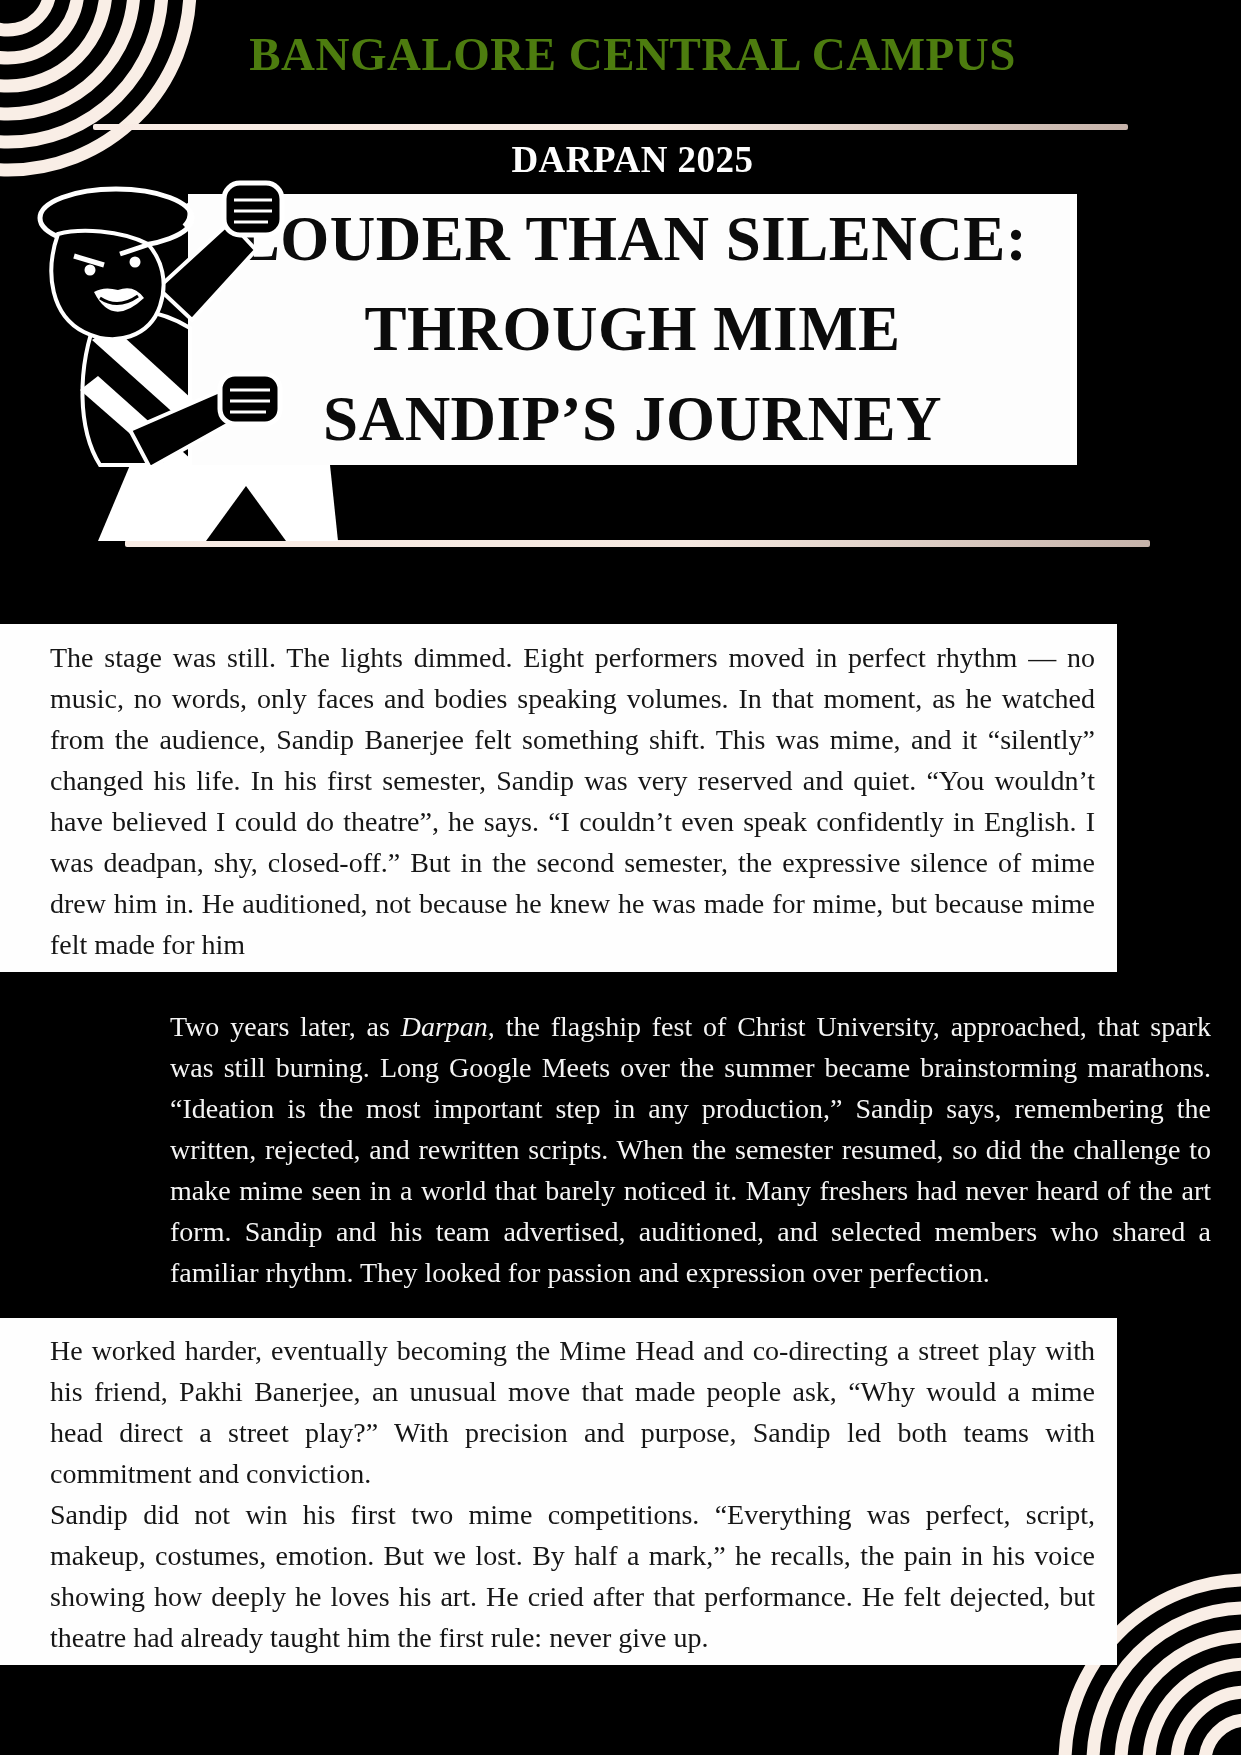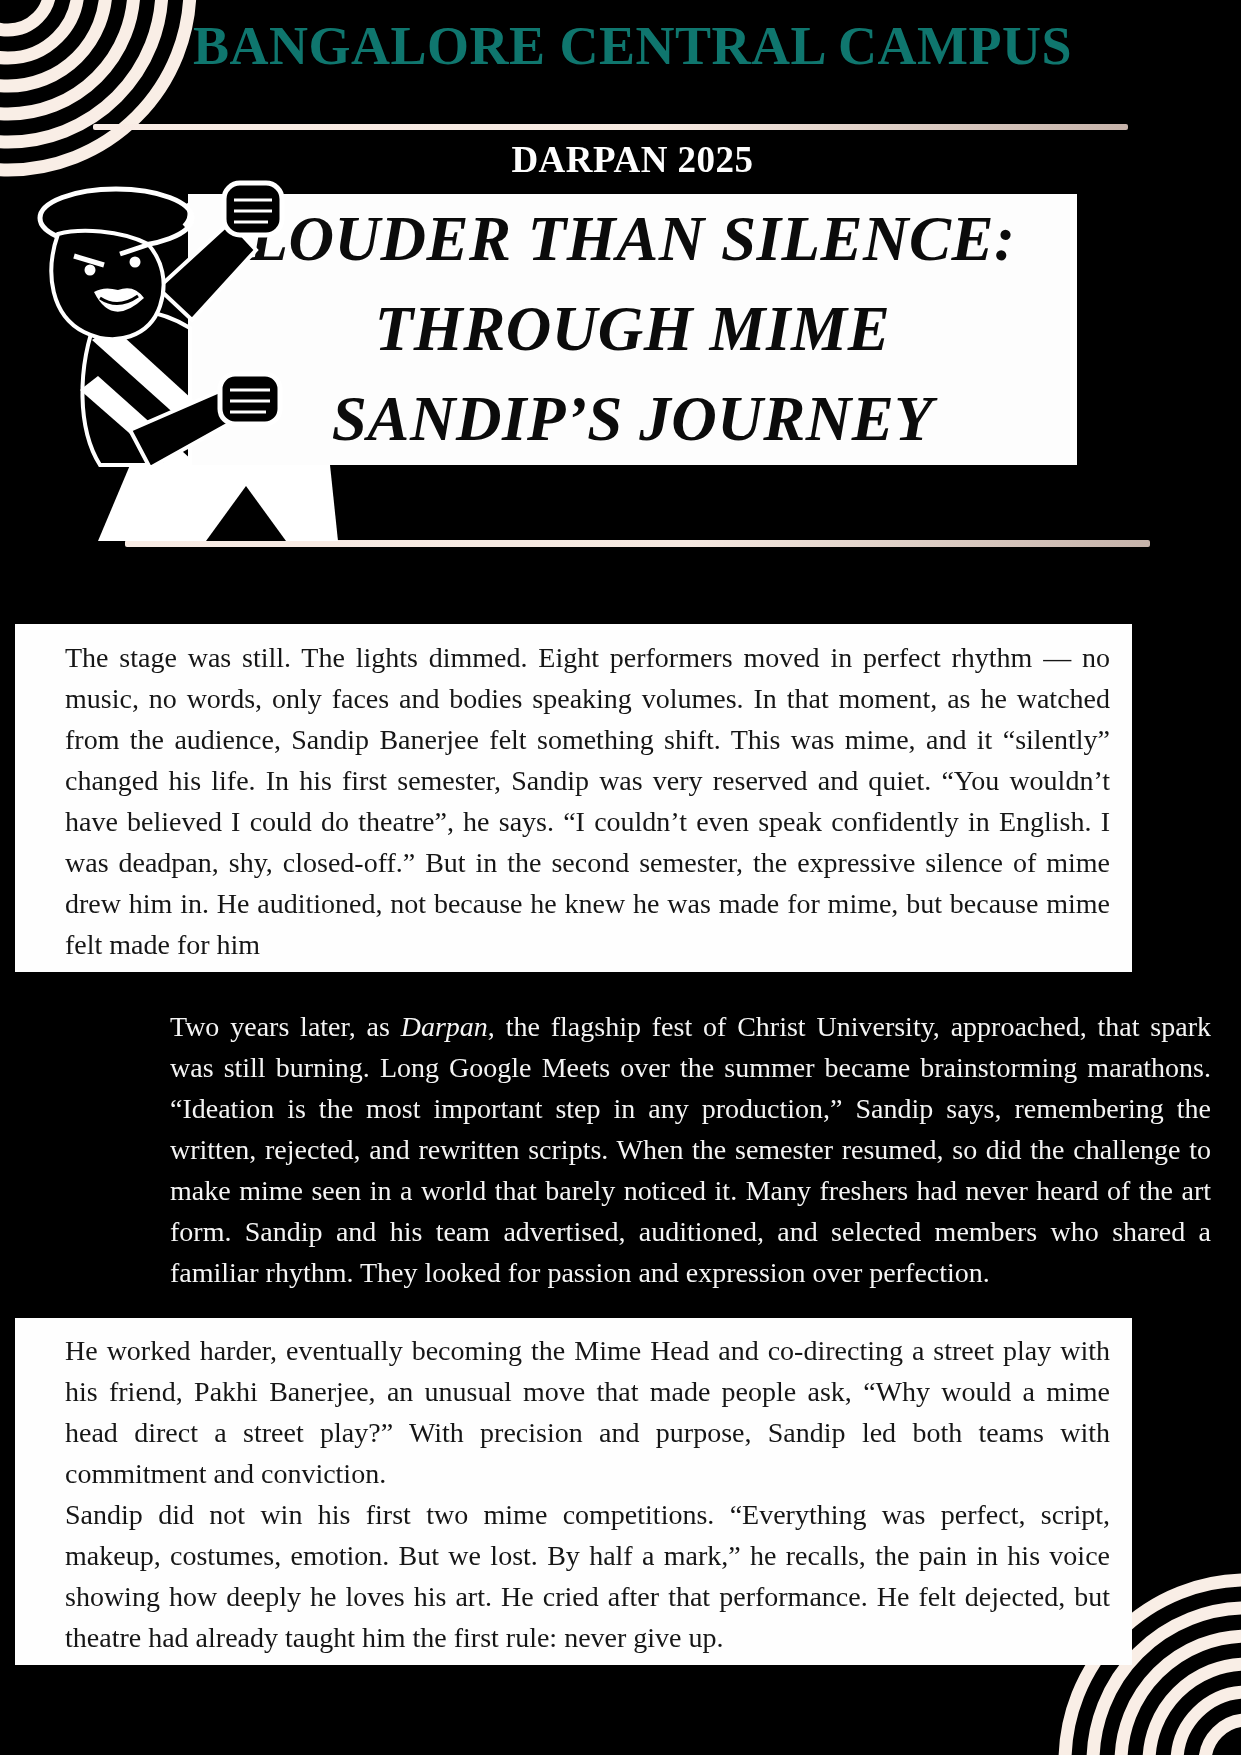--- a/index.html
+++ b/index.html
@@ -8,49 +8,49 @@
     position:relative; width:1241px; height:1755px;
     background:#000; overflow:hidden;
     font-family:"Liberation Serif", serif;
   }
   
   .arcs { position:absolute; pointer-events:none; }
   .arcs-tl { left:0; top:0; }
   .arcs-br { right:0; bottom:0; }
   
   .campus-title {
-    position:absolute; left:188px; top:20px; width:889px;
-    text-align:center; color:#0f766e; font-weight:bold;
-    font-size:54px; line-height:52px; letter-spacing:0.5px;
+    position:absolute; left:188px; top:28px; width:889px;
+    text-align:center; color:#4d7c0f; font-weight:bold;
+    font-size:47px; line-height:52px; letter-spacing:0.5px;
   }
   .rule {
     position:absolute; height:6px;
     background:linear-gradient(to right,#f9ece5 0%,#f6e9e1 55%,#c6b3aa 100%);
     border-radius:2px;
   }
   .rule-top { left:93px; top:124px; width:1035px; }
   .rule-mid { left:125px; top:540px; width:1025px; height:7px; }
   .edition-title {
     position:absolute; left:188px; top:140px; width:889px;
     text-align:center; color:#fdfdfd; font-weight:bold;
     font-size:37px; line-height:40px; letter-spacing:0.5px;
   }
   
   .banner-box {
     position:absolute; left:188px; top:194px; width:889px; height:271px;
     background:#fdfdfd; z-index:2;
   }
   .banner-box .line {
     display:block; text-align:center; color:#0b0b0b; font-weight:bold;
-    font-size:63px; line-height:90px; letter-spacing:0.5px; white-space:nowrap;font-style:italic;
+    font-size:63px; line-height:90px; letter-spacing:0.5px; white-space:nowrap;
   }
   .mime-svg { position:absolute; left:8px; top:178px; z-index:3; }
   
   .panel {
-    position:absolute; left:15px; width:1117px; background:#fefefe; z-index:1;
+    position:absolute; left:0; width:1117px; background:#fefefe; z-index:1;
   }
   .panel-1 { top:624px; height:348px; padding:13px 22px 0 50px; }
   .panel-3 { top:1318px; height:347px; padding:12px 22px 0 50px; }
   .panel p {
     color:#161616; font-size:28px; line-height:41px;
     text-align:justify; text-justify:inter-word;
   }
   .inverse-block {
     position:absolute; left:170px; top:1006px; width:1041px;
     color:#f4f4f4; font-size:28px; line-height:41px;

